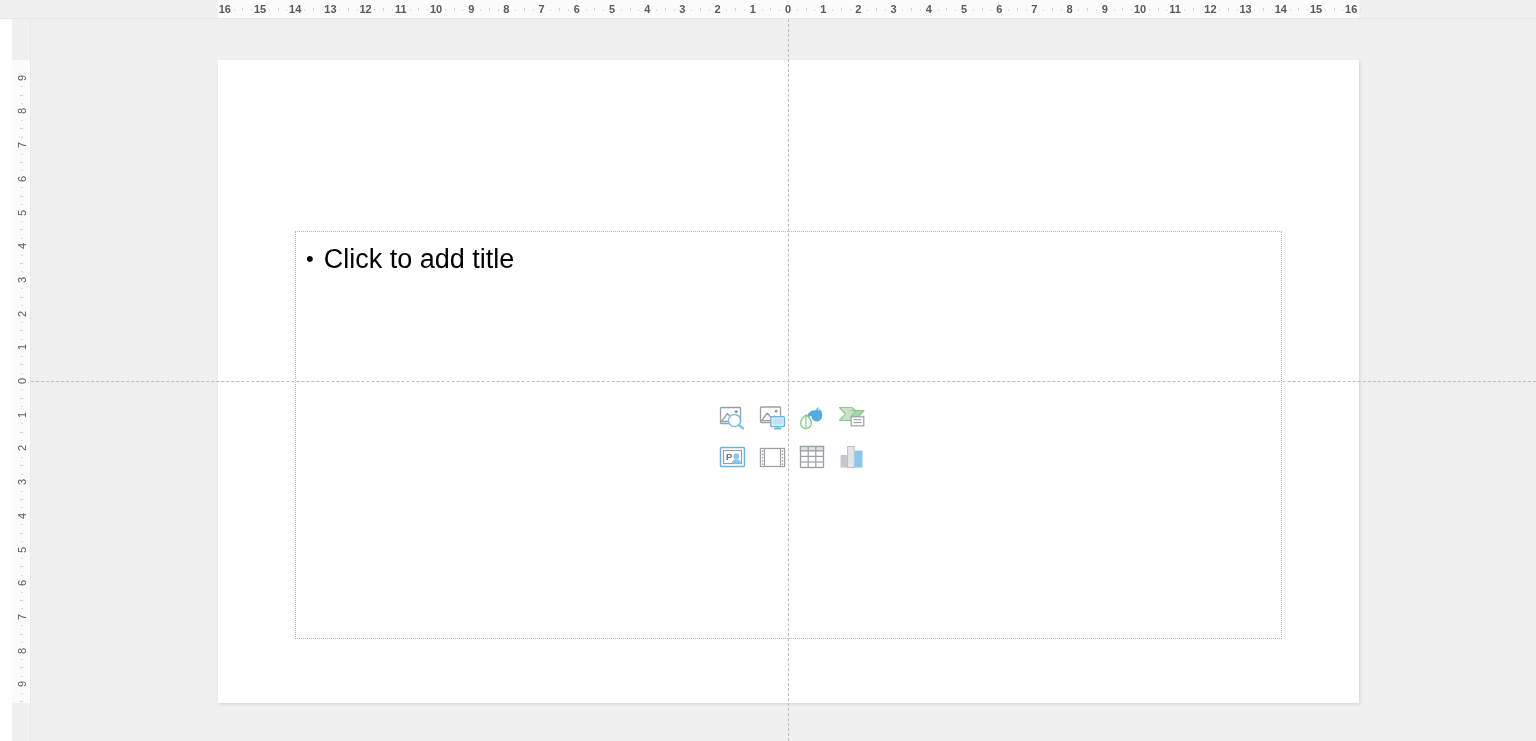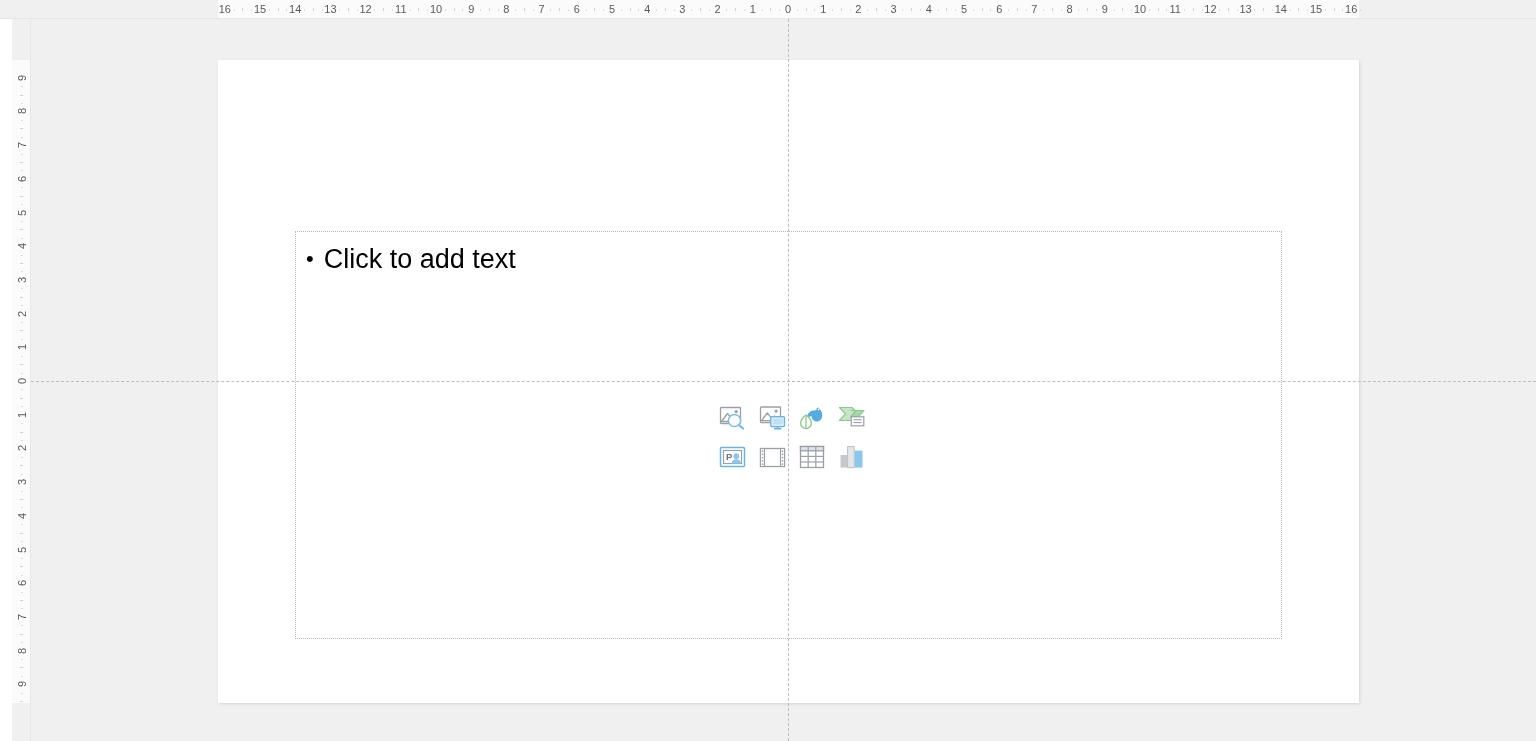--- a/index.html
+++ b/index.html
@@ -20,20 +20,21 @@
   }
 
   
   .ruler-h {
     position: absolute;
     left: 0; top: 0;
     width: 1536px; height: 19px;
     background: #f0f0f0;
     border-bottom: 1px solid #e6e6e6;
     overflow: hidden;
+    font-weight: bold;
   }
   .ruler-h-track {
     position: absolute;
     left: 218px; top: 0;
     width: 1141px; height: 19px;
     background: #fbfbfb;
   }
   .ruler-v {
     position: absolute;
     left: 12px; top: 19px;
@@ -454,21 +455,21 @@
   </div>
 
   <div class="canvas">
 
     <div class="slide">
 
 
       <div class="ph ph-body">
         <div class="bullet-row">
           <span class="dot">•</span>
-          <span class="body-text">Click to add text</span>
+          <span class="body-text">Click to add title</span>
         </div>
       </div>
 
       <div class="icon-cluster">
 
         <div class="icon-cell" title="Stock Images">
           <svg width="27" height="25" viewBox="0 0 27 25">
             <rect x="1.5" y="2.5" width="20" height="16" rx="0.8" fill="#ffffff" stroke="#9aa0a6" stroke-width="1.3"></rect>
             <path d="M2.5 16.5 L8.5 8.5 L13.5 14.5 L16 11.5 L20.5 16.5 Z" fill="#ffffff" stroke="#9aa0a6" stroke-width="1.3" stroke-linejoin="round"></path>
             <circle cx="17.2" cy="6.6" r="1.7" fill="#9aa0a6"></circle>

